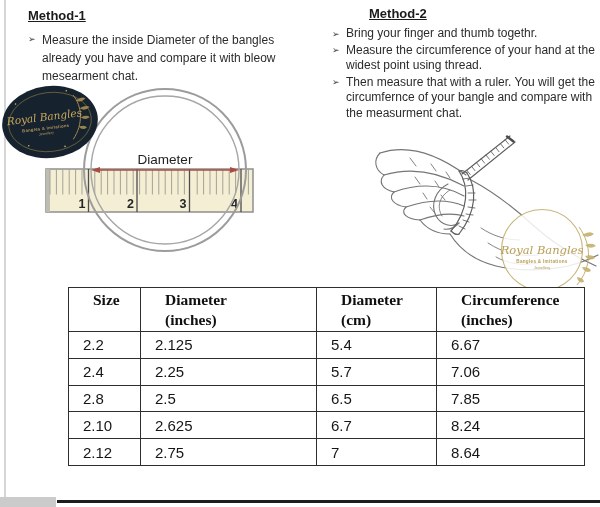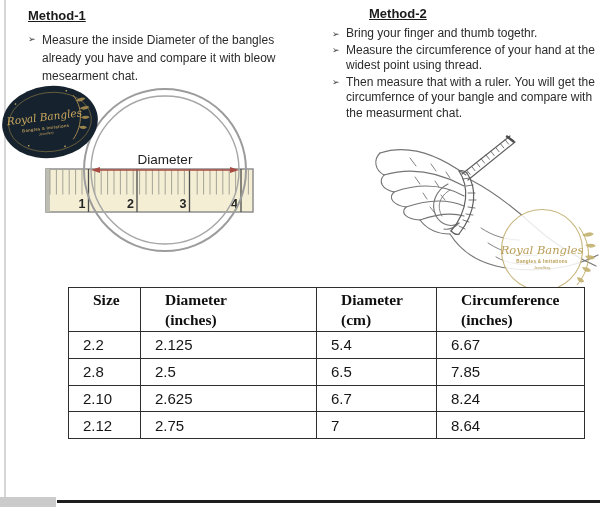--- a/index.html
+++ b/index.html
@@ -182,20 +182,26 @@
       </tr>
     </thead>
     <tbody>
       <tr>
         <td>2.2</td>
         <td>2.125</td>
         <td>5.4</td>
         <td>6.67</td>
       </tr>
       <tr>
+        <td>2.4</td>
+        <td>2.25</td>
+        <td>5.7</td>
+        <td>7.06</td>
+      </tr>
+      <tr>
         <td>2.8</td>
         <td>2.5</td>
         <td>6.5</td>
         <td>7.85</td>
       </tr>
       <tr>
         <td>2.10</td>
         <td>2.625</td>
         <td>6.7</td>
         <td>8.24</td>

